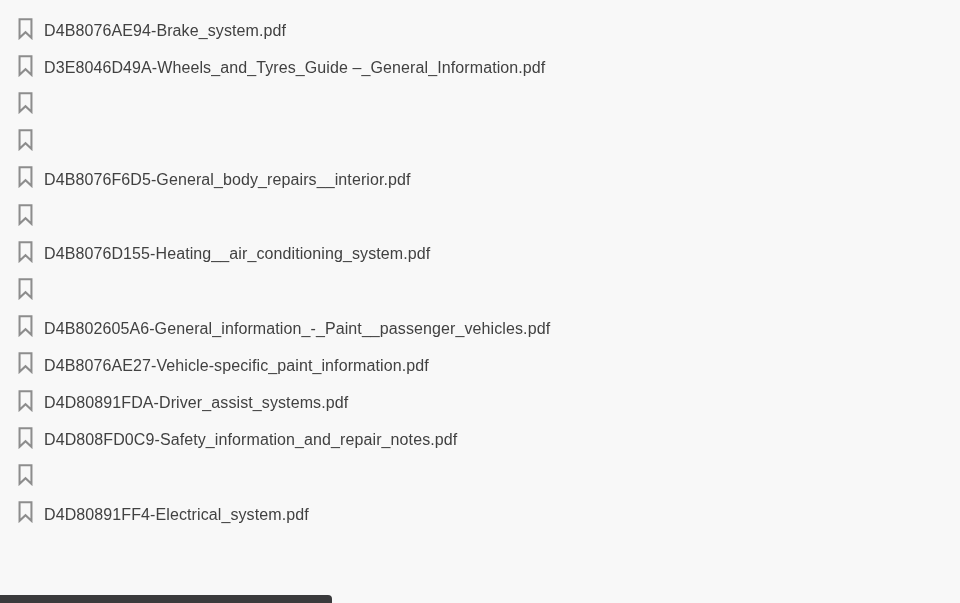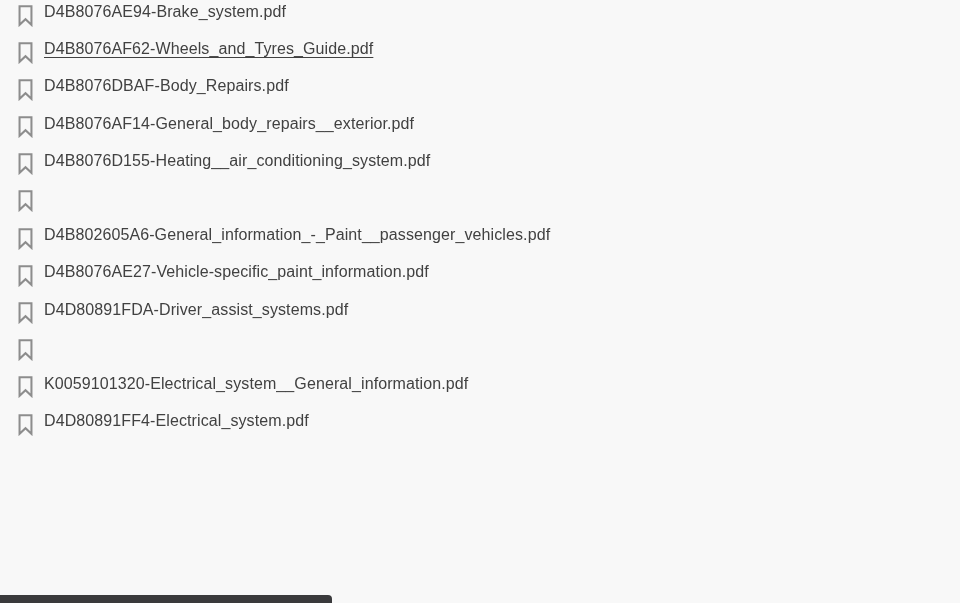--- a/index.html
+++ b/index.html
@@ -13,21 +13,21 @@
     position: relative;
     background: var(--bg-color, #f8f8f8);
     font-family: "Liberation Sans", "DejaVu Sans", sans-serif;
   }
   .list {
     padding: 3px 0 0 16px;
   }
   .row {
     height: 37.2px;
     display: flex;
-    align-items: flex-start;
+    align-items: flex-end;
   }
   .icon {
     width: 18px;
     height: 24px;
     display: inline-flex;
     align-items: center;
     justify-content: center;
     color: var(--icon-color, #8d8d8d);
     flex: 0 0 auto;
   }
@@ -64,48 +64,61 @@
 <div class="list" id="pdf-list">
   <div class="row">
     <span class="icon">
       <svg width="17" height="23" viewBox="0 0 20 26" fill="none" xmlns="http://www.w3.org/2000/svg">
         <path d="M3 2 H17 V24 L10 17.4 L3 24 Z" stroke="currentColor" stroke-width="2.4" fill="none" stroke-linejoin="miter"></path>
       </svg>
     </span>
     <a class="label">D4B8076AE94-Brake_system.pdf</a>
   </div>
 
+  <div class="row">
+    <span class="icon">
+      <svg width="17" height="23" viewBox="0 0 20 26" fill="none" xmlns="http://www.w3.org/2000/svg">
+        <path d="M3 2 H17 V24 L10 17.4 L3 24 Z" stroke="currentColor" stroke-width="2.4" fill="none" stroke-linejoin="miter"></path>
+      </svg>
+    </span>
+    <a class="label">D3E8046D49A-Wheels_and_Tyres_Guide –_General_Information.pdf</a>
+  </div>
 
   <div class="row">
     <span class="icon">
       <svg width="17" height="23" viewBox="0 0 20 26" fill="none" xmlns="http://www.w3.org/2000/svg">
         <path d="M3 2 H17 V24 L10 17.4 L3 24 Z" stroke="currentColor" stroke-width="2.4" fill="none" stroke-linejoin="miter"></path>
       </svg>
     </span>
-    <a class="label underlined">D4B8076AF62-Wheels_and_Tyres_Guide.pdf</a>
   </div>
 
 
   <div class="row">
     <span class="icon">
       <svg width="17" height="23" viewBox="0 0 20 26" fill="none" xmlns="http://www.w3.org/2000/svg">
         <path d="M3 2 H17 V24 L10 17.4 L3 24 Z" stroke="currentColor" stroke-width="2.4" fill="none" stroke-linejoin="miter"></path>
       </svg>
     </span>
-    <a class="label">D4B8076DBAF-Body_Repairs.pdf</a>
   </div>
-
 
   <div class="row">
     <span class="icon">
       <svg width="17" height="23" viewBox="0 0 20 26" fill="none" xmlns="http://www.w3.org/2000/svg">
         <path d="M3 2 H17 V24 L10 17.4 L3 24 Z" stroke="currentColor" stroke-width="2.4" fill="none" stroke-linejoin="miter"></path>
       </svg>
     </span>
-    <a class="label">D4B8076AF14-General_body_repairs__exterior.pdf</a>
+    <a class="label">D4B8076F6D5-General_body_repairs__interior.pdf</a>
+  </div>
+
+  <div class="row">
+    <span class="icon">
+      <svg width="17" height="23" viewBox="0 0 20 26" fill="none" xmlns="http://www.w3.org/2000/svg">
+        <path d="M3 2 H17 V24 L10 17.4 L3 24 Z" stroke="currentColor" stroke-width="2.4" fill="none" stroke-linejoin="miter"></path>
+      </svg>
+    </span>
   </div>
 
   <div class="row">
     <span class="icon">
       <svg width="17" height="23" viewBox="0 0 20 26" fill="none" xmlns="http://www.w3.org/2000/svg">
         <path d="M3 2 H17 V24 L10 17.4 L3 24 Z" stroke="currentColor" stroke-width="2.4" fill="none" stroke-linejoin="miter"></path>
       </svg>
     </span>
     <a class="label">D4B8076D155-Heating__air_conditioning_system.pdf</a>
   </div>
@@ -145,29 +158,29 @@
     <a class="label">D4D80891FDA-Driver_assist_systems.pdf</a>
   </div>
 
 
   <div class="row">
     <span class="icon">
       <svg width="17" height="23" viewBox="0 0 20 26" fill="none" xmlns="http://www.w3.org/2000/svg">
         <path d="M3 2 H17 V24 L10 17.4 L3 24 Z" stroke="currentColor" stroke-width="2.4" fill="none" stroke-linejoin="miter"></path>
       </svg>
     </span>
+    <a class="label">D4D808FD0C9-Safety_information_and_repair_notes.pdf</a>
   </div>
 
   <div class="row">
     <span class="icon">
       <svg width="17" height="23" viewBox="0 0 20 26" fill="none" xmlns="http://www.w3.org/2000/svg">
         <path d="M3 2 H17 V24 L10 17.4 L3 24 Z" stroke="currentColor" stroke-width="2.4" fill="none" stroke-linejoin="miter"></path>
       </svg>
     </span>
-    <a class="label">K0059101320-Electrical_system__General_information.pdf</a>
   </div>
 
   <div class="row">
     <span class="icon">
       <svg width="17" height="23" viewBox="0 0 20 26" fill="none" xmlns="http://www.w3.org/2000/svg">
         <path d="M3 2 H17 V24 L10 17.4 L3 24 Z" stroke="currentColor" stroke-width="2.4" fill="none" stroke-linejoin="miter"></path>
       </svg>
     </span>
     <a class="label">D4D80891FF4-Electrical_system.pdf</a>
   </div>

